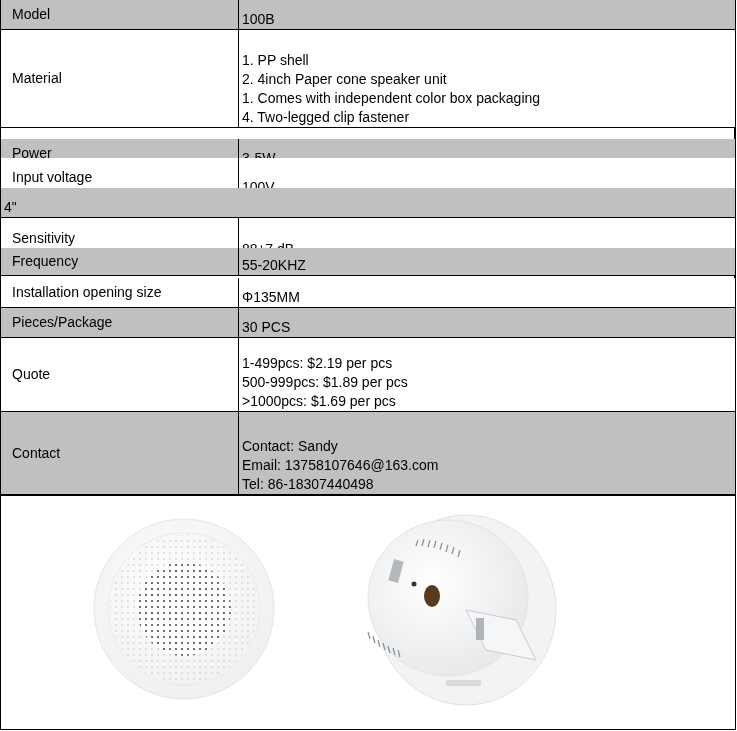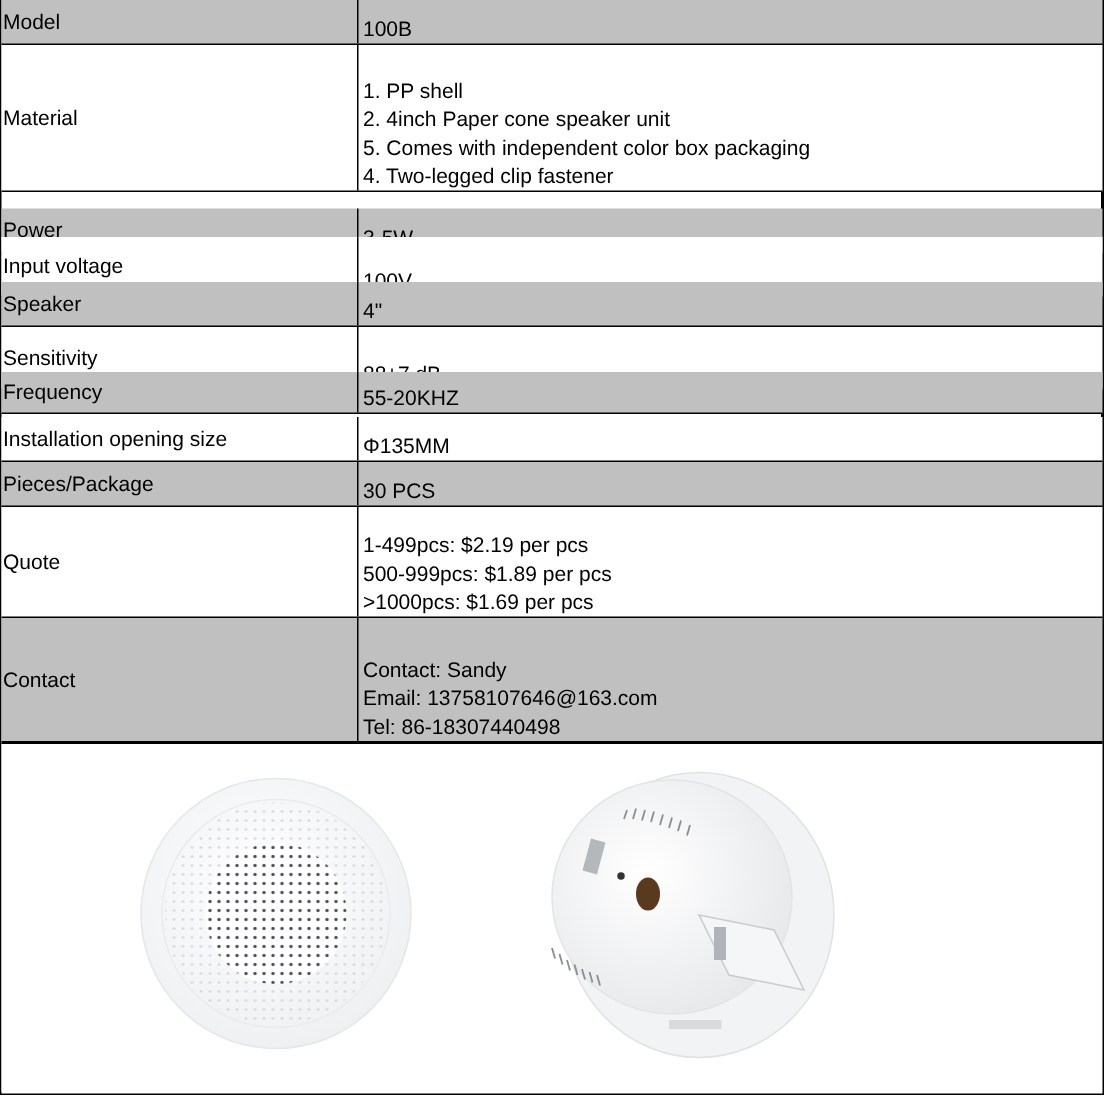--- a/index.html
+++ b/index.html
@@ -6,21 +6,21 @@
   body { width: 737px; height: 731px; position: relative; overflow: hidden;
          font-family: "Liberation Sans", sans-serif; font-size: 14px; color: #000; }
   .sheet { position: absolute; left: 0; top: 0; width: 736px; height: 730px;
            box-sizing: border-box; border-left: 1px solid #000; border-right: 2px solid #000; border-bottom: 2px solid #000; }
   .row { position: absolute; left: 0; width: 734px; box-sizing: border-box;
          border-bottom: 1px solid #000; display: flex; }
   .row.gray { background: #c0c0c0; }
   .row.white { background: #ffffff; }
   .row:first-child { border-top: 0; }
   .cell-label { width: 238px; box-sizing: border-box; border-right: 1px solid #000;
-                display: flex; align-items: center; padding-left: 1px; line-height: 19px; }
+                display: flex; align-items: center; padding-left: 11px; line-height: 19px; }
   .cell-value { flex: 1; display: flex; flex-direction: column; justify-content: flex-end;
                 padding-left: 3px; line-height: 19px; }
   .images { position: absolute; left: 0; top: 496px; width: 734px; height: 233px; background: #fff; }
   .img { position: absolute; }
 </style>
 </head>
 <body>
 
 <div class="sheet">
 
@@ -29,41 +29,40 @@
     <div class="cell-value">
       <div>100B</div>
     </div>
   </div>
 
   <div class="row white" style="top:30px;height:98px;">
     <div class="cell-label">Material</div>
     <div class="cell-value">
       <div>1. PP shell</div>
       <div>2. 4inch Paper cone speaker unit</div>
-      <div>5. Comes with independent color box packaging</div>
+      <div>1. Comes with independent color box packaging</div>
       <div>4. Two-legged clip fastener</div>
     </div>
   </div>
 
   <div class="row gray" style="top:128px;height:30px;margin-top:11px;">
     <div class="cell-label">Power</div>
     <div class="cell-value">
       <div>3-5W</div>
     </div>
   </div>
 
   <div class="row white" style="top:158px;height:40px;">
     <div class="cell-label">Input voltage</div>
     <div class="cell-value">
       <div>100V</div>
     </div>
   </div>
 
   <div class="row gray" style="top:188px;height:30px;">
-    <div class="cell-label">Speaker</div>
     <div class="cell-value">
       <div>4"</div>
     </div>
   </div>
 
   <div class="row white" style="top:218px;height:42px;">
     <div class="cell-label">Sensitivity</div>
     <div class="cell-value">
       <div>88±7 dB</div>
     </div>

